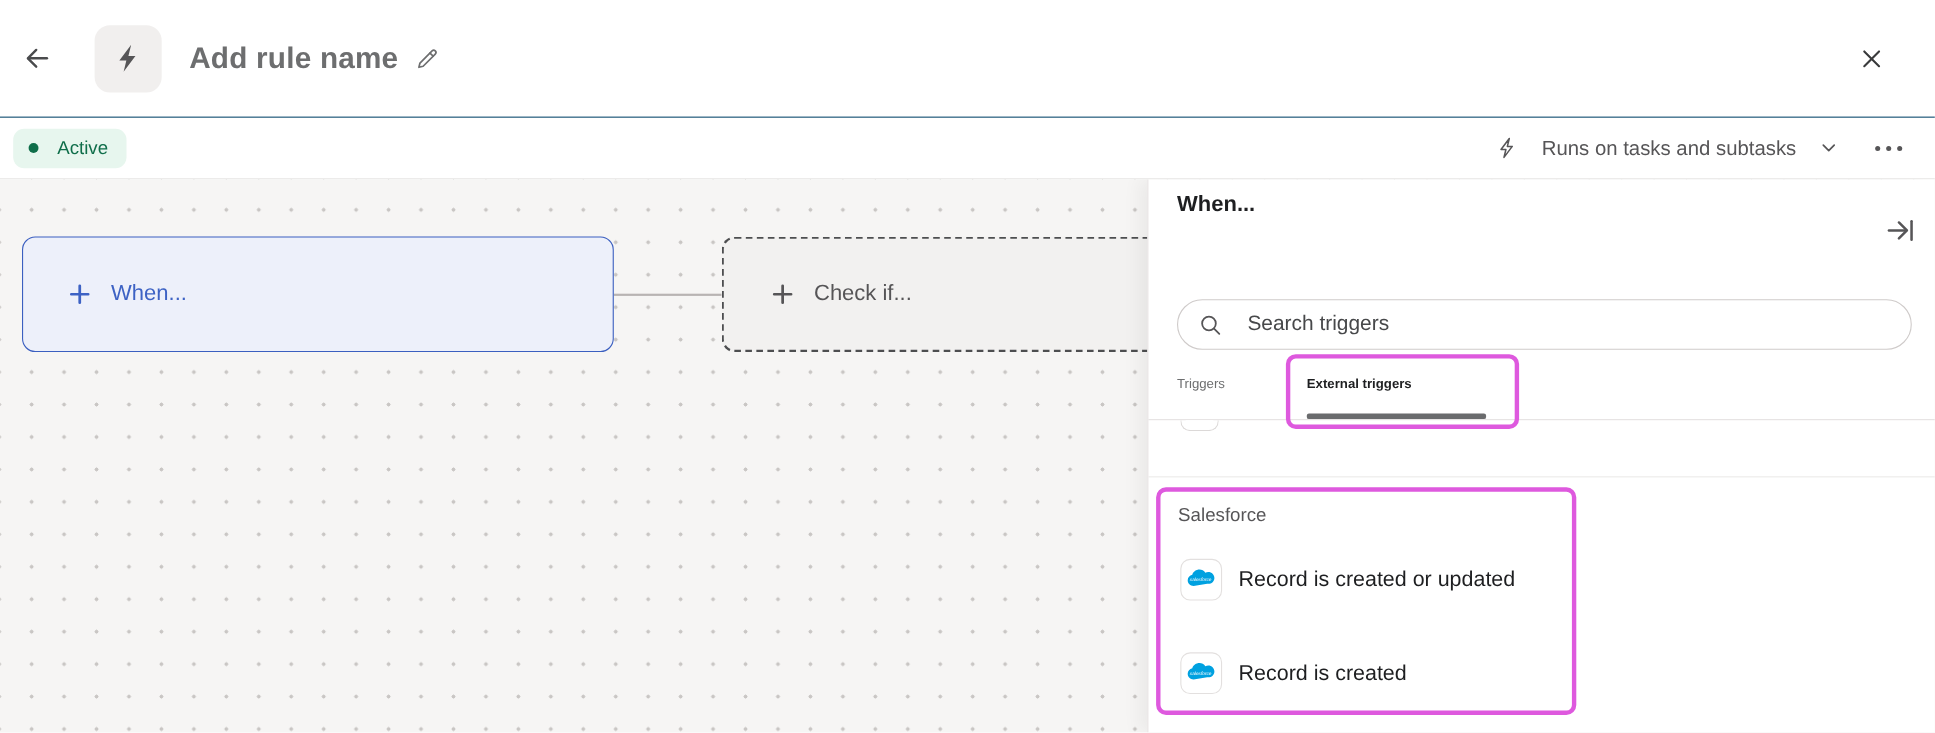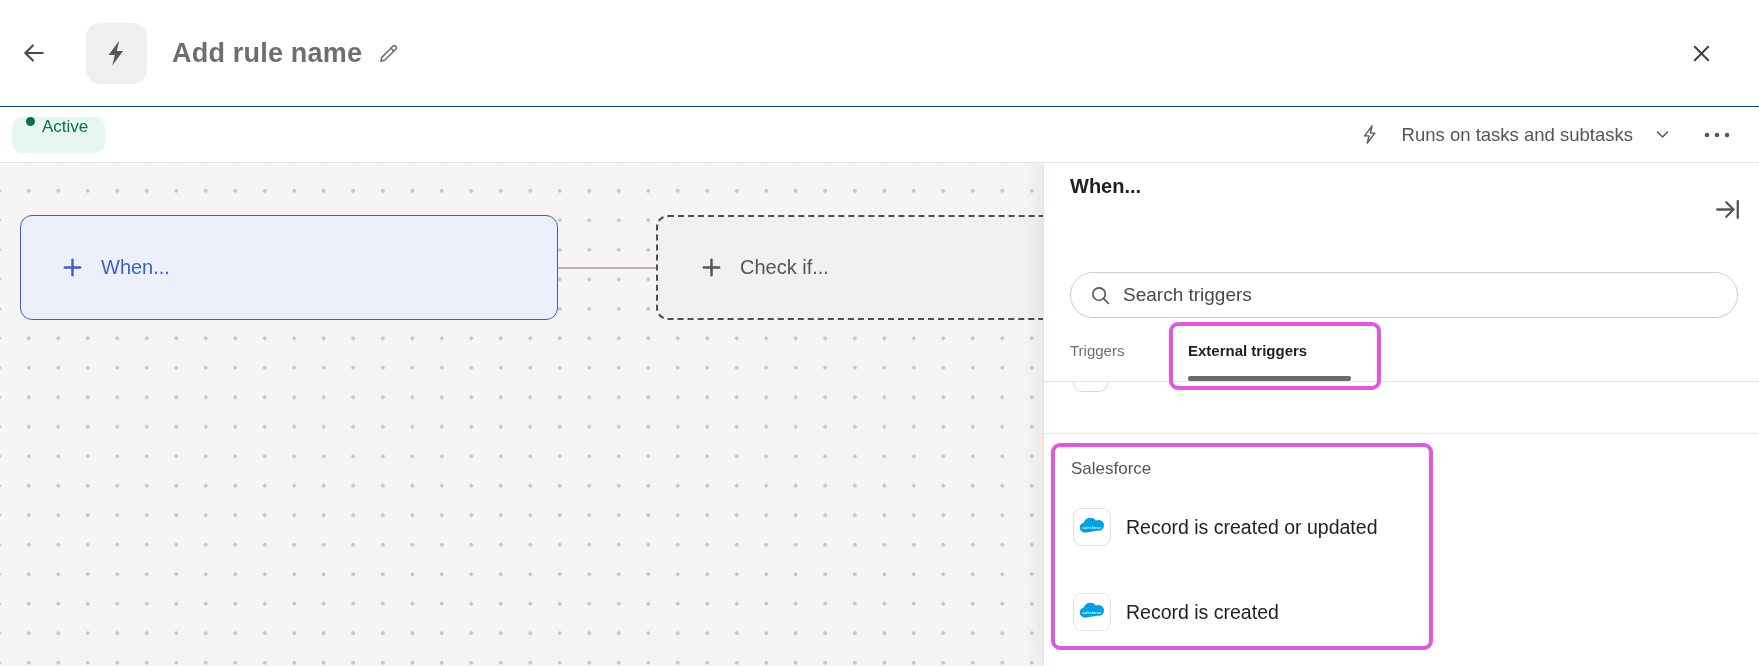--- a/index.html
+++ b/index.html
@@ -13,21 +13,21 @@
   .back-btn { width:44px; height:44px; margin-left:12px; }
   .app-icon { width:61px; height:61px; border-radius:14px; background:#f1efee; display:flex; align-items:center; justify-content:center; margin-left:30px; }
   .rule-title { font-size:27px; font-weight:700; color:#6d6e6f; margin-left:25px; letter-spacing:.2px; }
   .edit-btn { width:36px; height:36px; margin-left:8px; }
   .header-spacer { flex:1; }
   .publish-btn { height:51px; padding:0 28px; border:1px solid #e8e6e5; border-radius:10px; background:#fff; color:#b4b0b1; font-size:19px; font-family:inherit; cursor:default; margin-right:33px; }
   .close-btn { width:44px; height:44px; margin-right:36px; }
 
   
   .toolbar { height:56px; background:#fff; border-bottom:1px solid #e8e6e5; display:flex; align-items:center; padding:0 20px 0 12px; flex:0 0 auto; }
-  .status-badge { display:flex; align-items:flex-start; gap:7px; background:#e7f6ee; color:#0f6e4a; border-radius:10px; height:36px; padding:0 17px 0 14px; font-size:17px; cursor:pointer; }
+  .status-badge { display:flex; align-items:center; gap:17px; background:#e7f6ee; color:#0f6e4a; border-radius:10px; height:36px; padding:0 17px 0 14px; font-size:17px; cursor:pointer; }
   .status-dot { width:9px; height:9px; border-radius:50%; background:#0f6e4a; }
   .toolbar-spacer { flex:1; }
   .scope-selector { display:flex; align-items:center; gap:21px; color:#565557; font-size:18.5px; cursor:pointer; }
   .more-btn { width:40px; height:36px; margin-left:26px; margin-right:2px; }
 
   
   .canvas { position:relative; flex:1 1 auto; background-color:#f6f5f4;
     background-image:radial-gradient(circle, #c9c6c4 1.7px, rgba(0,0,0,0) 1.9px);
     background-size:29.5px 29.5px; background-position:14px 13px; overflow:hidden; }
   .node-card { position:absolute; top:52px; height:105px; border-radius:12px; display:flex; align-items:center; cursor:pointer; }
@@ -37,25 +37,25 @@
   .check-card .node-label { color:#565557; }
   .node-label { font-size:20px; margin-left:17px; }
   .connector { position:absolute; left:558px; top:104px; width:98px; height:1.5px; background:#b8b4b3; z-index:0; }
 
   
   .panel { position:absolute; top:0; bottom:0; left:1043px; right:0; background:#fff; border-left:1px solid #e5e2e1; box-shadow:-8px 0 16px rgba(0,0,0,.05); z-index:5; }
   .panel-title { position:absolute; left:26px; top:12px; font-size:20px; font-weight:700; color:#1e1f21; }
   .collapse-btn { position:absolute; right:14px; top:28px; width:36px; height:36px; }
   .panel-subtitle { position:absolute; left:26px; top:57px; font-size:17px; color:#4c4d4f; }
   .search-box { position:absolute; left:26px; top:109px; width:668px; height:46px; border:1px solid #cfcbca; border-radius:23px; background:#fff; display:flex; align-items:center; padding:0 16px 0 18px; }
-  .search-input { border:none; outline:none; flex:1; margin-left:11px; font-size:19px; font-family:inherit; color:#1e1f21; background:transparent; }
+  .search-input { border:none; outline:none; flex:1; margin-left:22px; font-size:19px; font-family:inherit; color:#1e1f21; background:transparent; }
   .search-input::placeholder { color:#47484a; opacity:1; }
 
   .tabbar { position:absolute; left:0; right:0; top:170px; height:49px; border-bottom:1px solid #e5e2e1; }
-  .tab { position:absolute; top:9px; font-size:15px; cursor:pointer; background:none; border:none; font-family:inherit; padding:0; }
+  .tab { position:absolute; top:9px; font-size:12px; cursor:pointer; background:none; border:none; font-family:inherit; padding:0; }
   .tab-triggers { left:26px; color:#6d6e6f; }
   .tab-external { left:144px; color:#1e1f21; font-weight:700; }
   .tab-underline { position:absolute; left:144px; bottom:0; width:163px; height:5px; background:#6a6b6d; border-radius:2px; }
 
   .list-sliver { position:absolute; left:29px; top:219px; width:35px; height:10px; background:#fff; border:1px solid #dcd9d8; border-top:none; border-radius:0 0 9px 9px; }
   .panel-divider { position:absolute; left:0; right:0; top:270px; height:1px; background:#eceae9; }
 
   .section-label { position:absolute; left:27px; top:296px; font-size:17px; color:#565557; }
   .trigger-item { position:absolute; left:29px; display:flex; align-items:center; gap:15px; cursor:pointer; }
   .trigger-item.item-0 { top:345px; }

